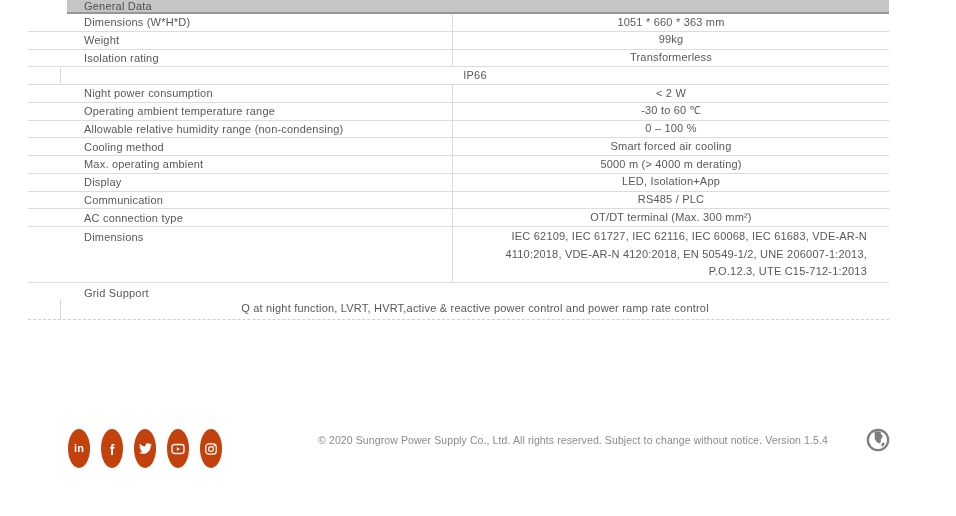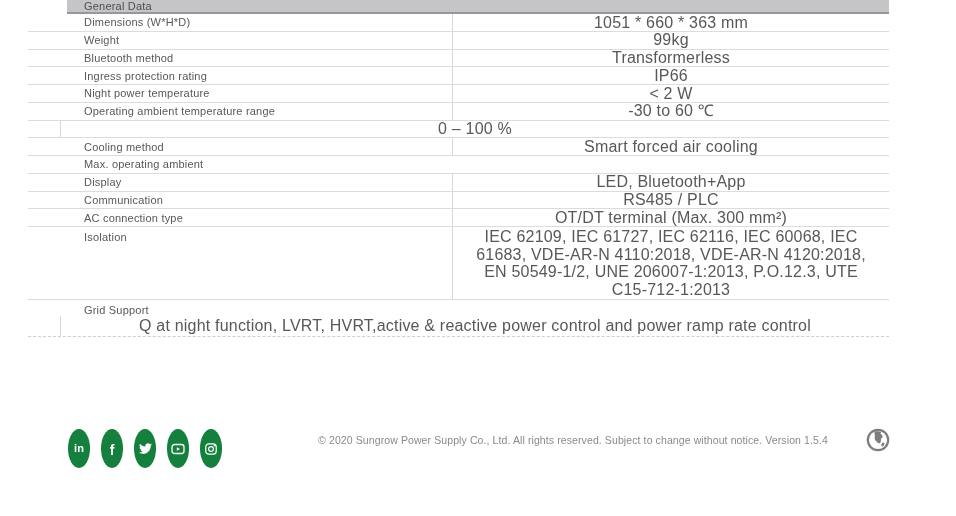--- a/index.html
+++ b/index.html
@@ -67,30 +67,31 @@
     padding-top: 4px;
   }
   .value-cell {
     flex: 1;
     box-sizing: border-box;
     border-left: 1px solid #d8d8d8;
     display: flex;
     align-items: center;
     justify-content: center;
     text-align: center;
-    font-size: 16px;
+    font-size: 11px;
     color: #58585a;
     letter-spacing: 0.2px;
     padding: 0 22px;
     line-height: 17.5px;
     margin-left: 32px;
   }
   .row.multi .value-cell {
     padding-top: 1px;
     padding-bottom: 1px;
+    text-align: right;
   }
   .row.multi.r13 { min-height: 53px; }
   .row.multi.r14 { min-height: 37px; }
 
   
   .footnote {
     position: absolute;
     left: 66px;
     top: 350px;
     font-size: 11px;
@@ -103,21 +104,21 @@
     position: absolute;
     left: 68px;
     top: 429px;
     display: flex;
     gap: 11px;
   }
   .social-icon {
     width: 22px;
     height: 39px;
     border-radius: 50%;
-    background: #15803d;
+    background: #c2410c;
     display: flex;
     align-items: center;
     justify-content: center;
     color: #ffffff;
     cursor: pointer;
   }
   .social-icon .letter {
     font-weight: bold;
     font-size: 11px;
     line-height: 1;
@@ -159,70 +160,71 @@
     <div class="label-cell">Dimensions (W*H*D)</div>
     <div class="value-cell">1051 * 660 * 363 mm</div>
   </div>
 
   <div class="row">
     <div class="label-cell">Weight</div>
     <div class="value-cell">99kg</div>
   </div>
 
   <div class="row">
-    <div class="label-cell">Bluetooth method</div>
+    <div class="label-cell">Isolation rating</div>
     <div class="value-cell">Transformerless</div>
   </div>
 
   <div class="row">
-    <div class="label-cell">Ingress protection rating</div>
     <div class="value-cell">IP66</div>
   </div>
 
   <div class="row">
-    <div class="label-cell">Night power temperature</div>
+    <div class="label-cell">Night power consumption</div>
     <div class="value-cell">&lt; 2 W</div>
   </div>
 
   <div class="row">
     <div class="label-cell">Operating ambient temperature range</div>
     <div class="value-cell">-30 to 60 ℃</div>
   </div>
 
   <div class="row">
+    <div class="label-cell">Allowable relative humidity range (non-condensing)</div>
     <div class="value-cell">0 – 100 %</div>
   </div>
 
   <div class="row">
     <div class="label-cell">Cooling method</div>
     <div class="value-cell">Smart forced air cooling</div>
   </div>
 
   <div class="row">
     <div class="label-cell">Max. operating ambient</div>
+    <div class="value-cell">5000 m (&gt; 4000 m derating)</div>
   </div>
 
   <div class="row">
     <div class="label-cell">Display</div>
-    <div class="value-cell">LED, Bluetooth+App</div>
+    <div class="value-cell">LED, Isolation+App</div>
   </div>
 
   <div class="row">
     <div class="label-cell">Communication</div>
     <div class="value-cell">RS485 / PLC</div>
   </div>
 
 
   <div class="row">
     <div class="label-cell">AC connection type</div>
     <div class="value-cell">OT/DT terminal (Max. 300 mm²)</div>
   </div>
 
   <div class="row multi r13">
-    <div class="label-cell">Isolation</div>
+    <div class="label-cell">Dimensions</div>
     <div class="value-cell">IEC 62109, IEC 61727, IEC 62116, IEC 60068, IEC 61683, VDE-AR-N 4110:2018, VDE-AR-N 4120:2018, EN 50549-1/2,  UNE 206007-1:2013, P.O.12.3, UTE C15-712-1:2013</div>
   </div>
 
   <div class="row multi r14">
     <div class="label-cell">Grid Support</div>
     <div class="value-cell">Q at night function, LVRT, HVRT,active &amp; reactive power control and power ramp rate control</div>
   </div>
 </div>
   </div>
 

